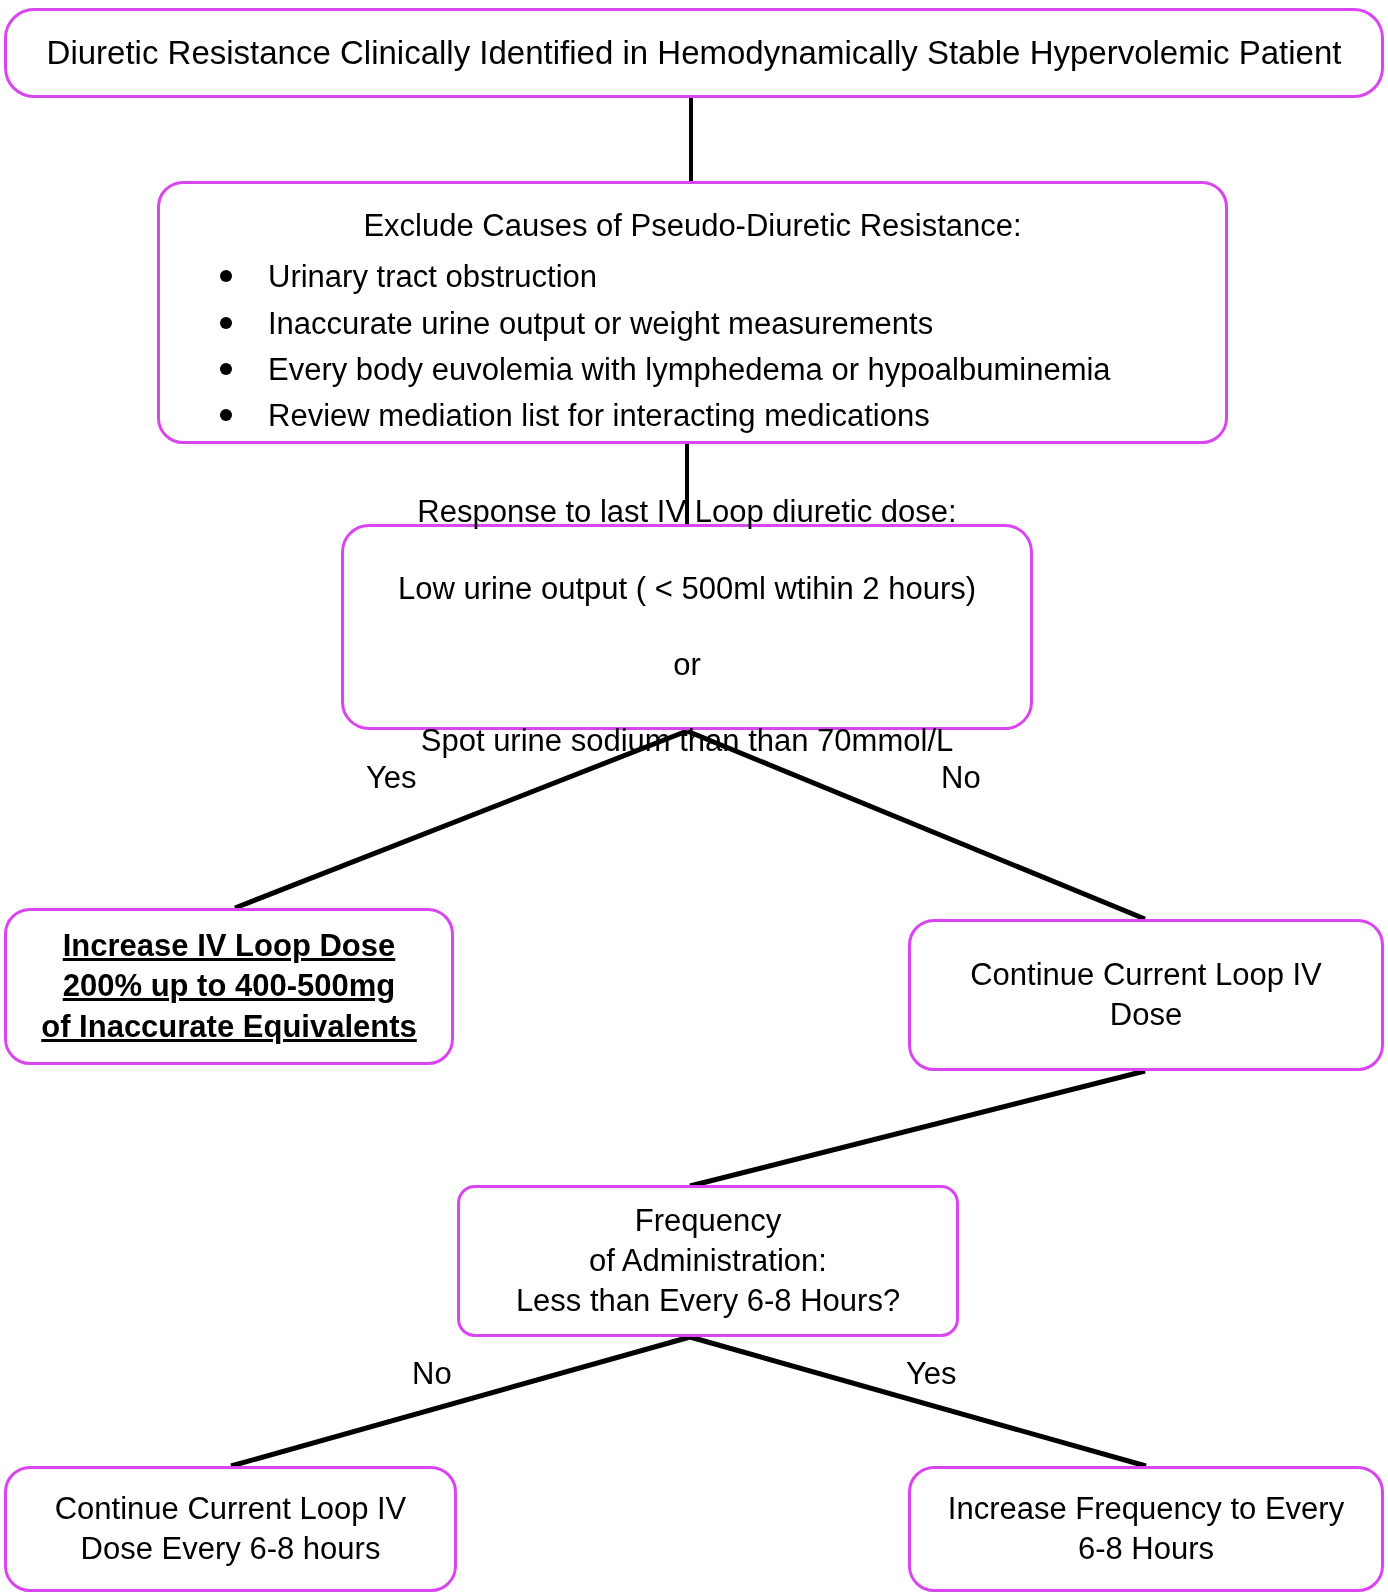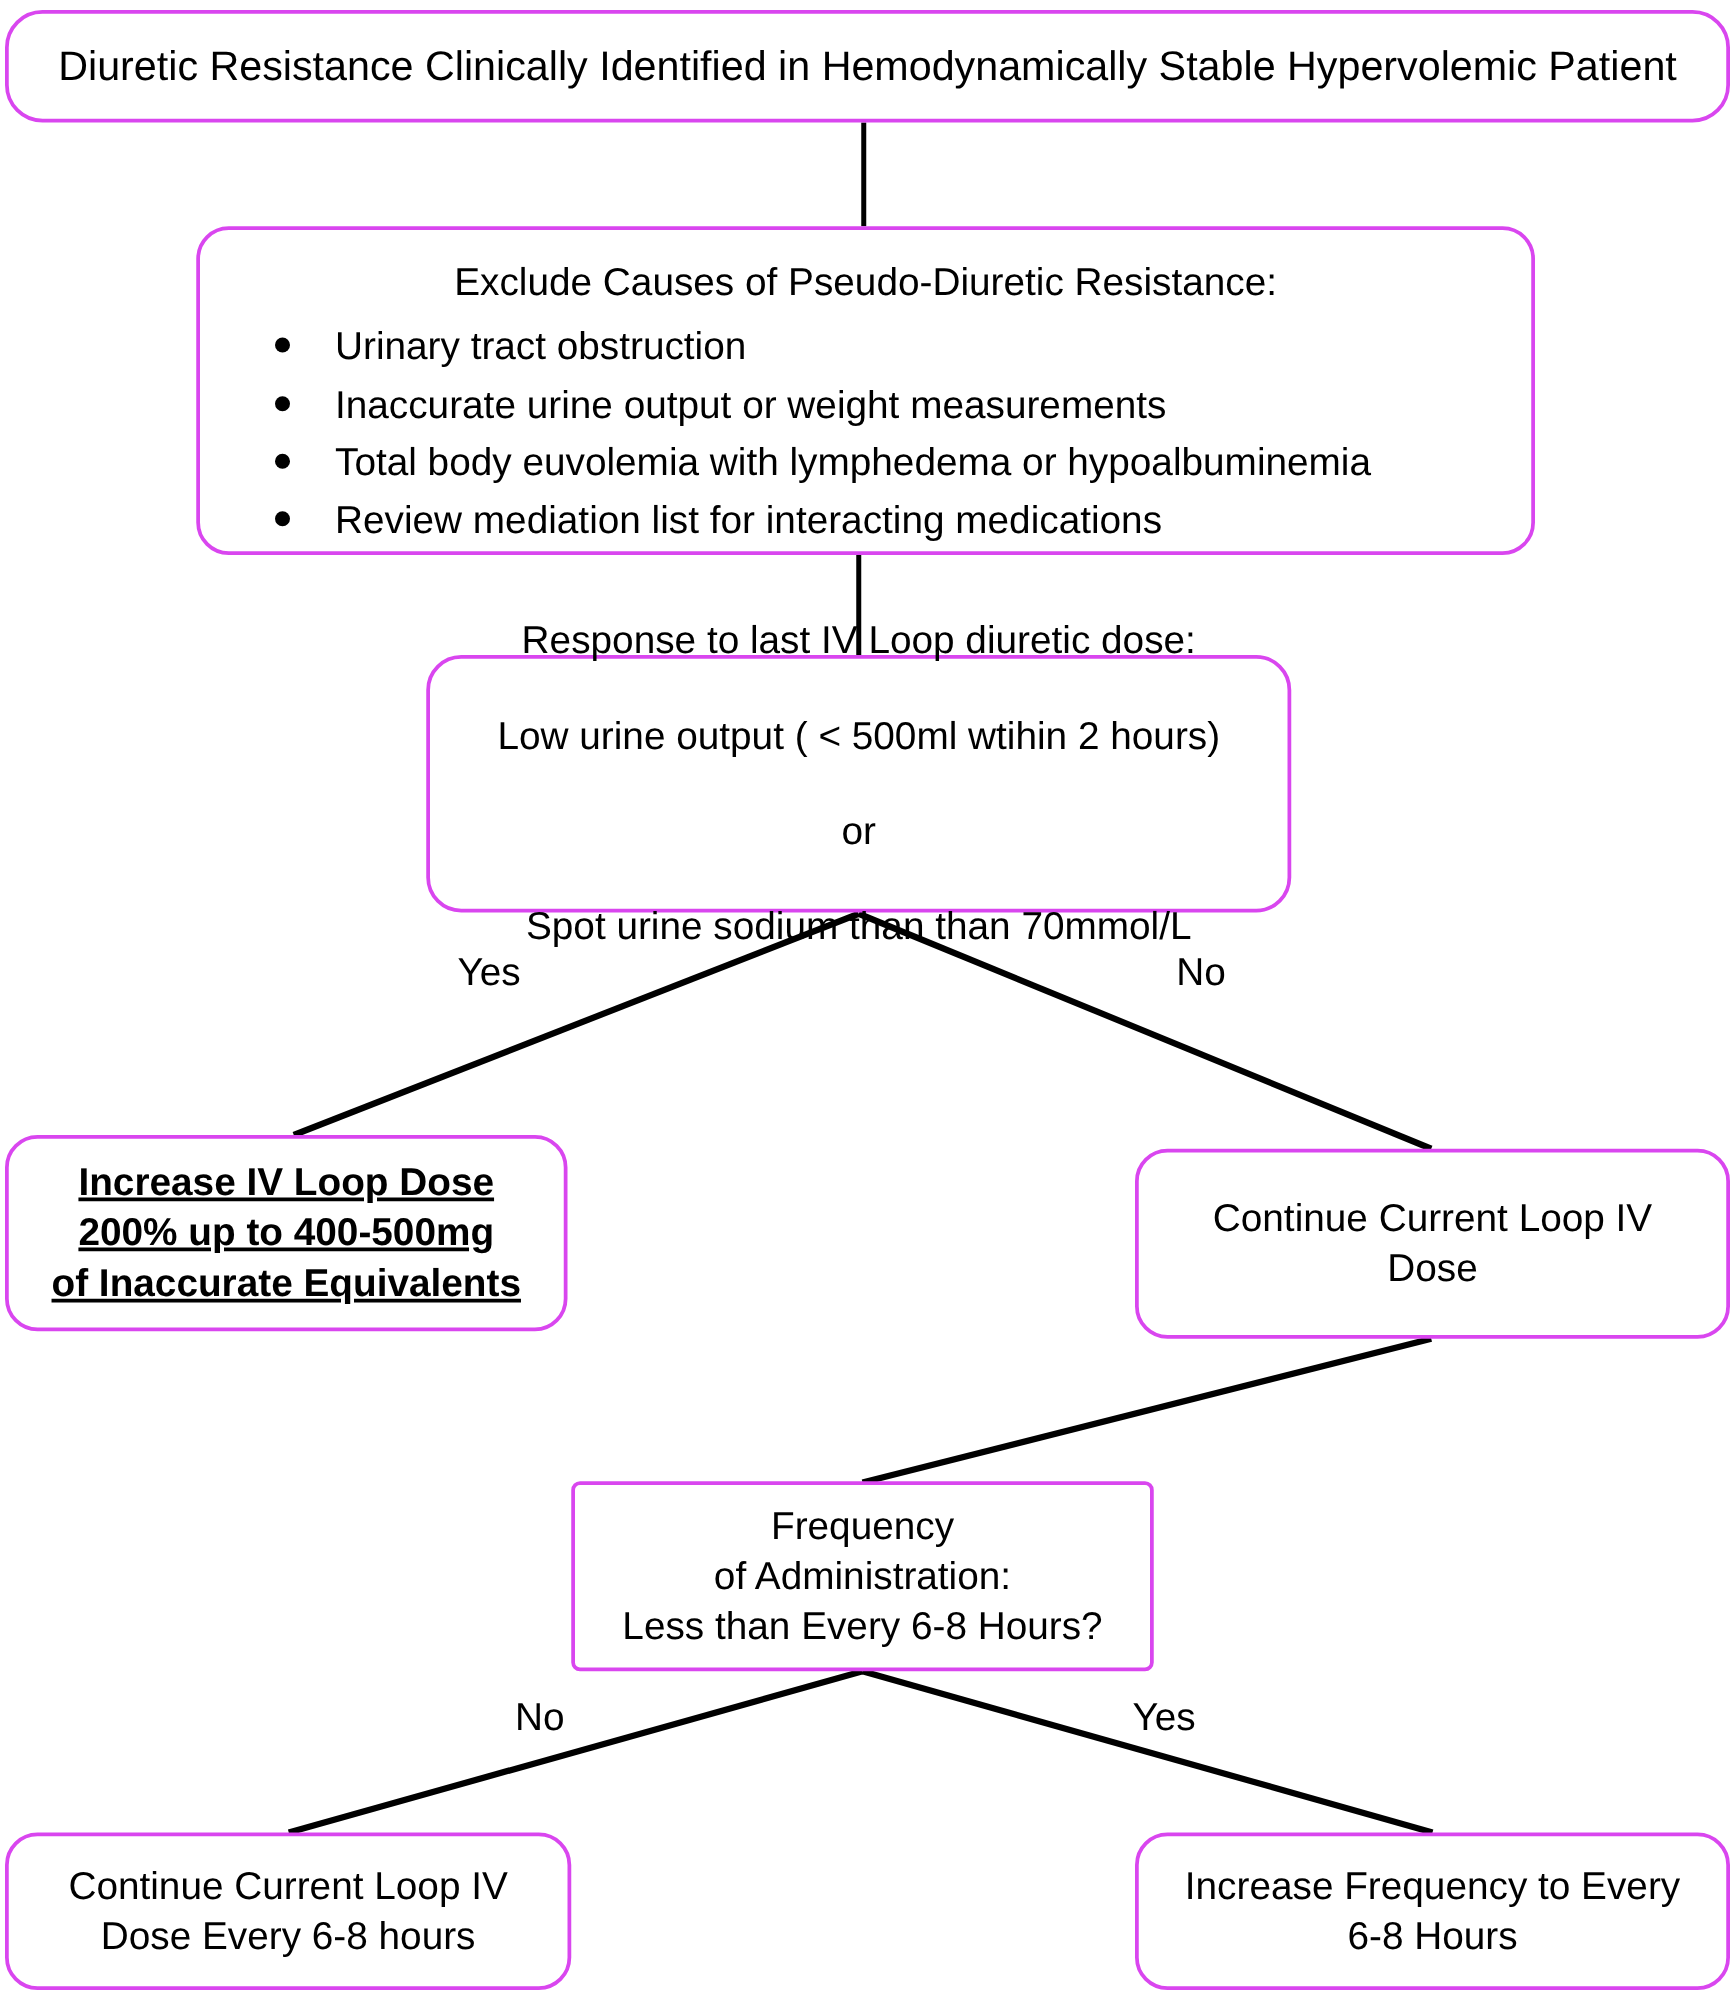--- a/index.html
+++ b/index.html
@@ -94,23 +94,23 @@
     font-weight: bold;
     border-radius: 26px;
     text-decoration: underline;
   }
   #node-continue-dose {
     left: 908px; top: 919px; width: 476px; height: 152px;
     font-size: 31px;
     border-radius: 26px;
   }
   #node-frequency {
-    left: 457px; top: 1185px; width: 466px; height: 152px;
-    font-size: 31px;
-    border-radius: 7px;
+    left: 457px; top: 1185px; width: 502px; height: 152px;
+    font-size: 31px;
+    border-radius: 18px;
   }
   #node-continue-68 {
     left: 4px; top: 1466px; width: 453px; height: 126px;
     font-size: 31px;
     border-radius: 26px;
   }
   #node-increase-freq {
     left: 908px; top: 1466px; width: 476px; height: 126px;
     font-size: 31px;
     border-radius: 26px;
@@ -159,21 +159,21 @@
       <li>
         <span class="dot"></span>
         <span>Urinary tract obstruction</span>
       </li>
       <li>
         <span class="dot"></span>
         <span>Inaccurate urine output or weight measurements</span>
       </li>
       <li>
         <span class="dot"></span>
-        <span>Total body euvolemia with lymphedema or hypoalbuminemia</span>
+        <span>Every body euvolemia with lymphedema or hypoalbuminemia</span>
       </li>
       <li>
         <span class="dot"></span>
         <span>Review mediation list for interacting medications</span>
       </li>
     </ul>
   </div>
 
   <div class="node" id="node-response">
     <span class="line">Response to last IV Loop diuretic dose:</span>

